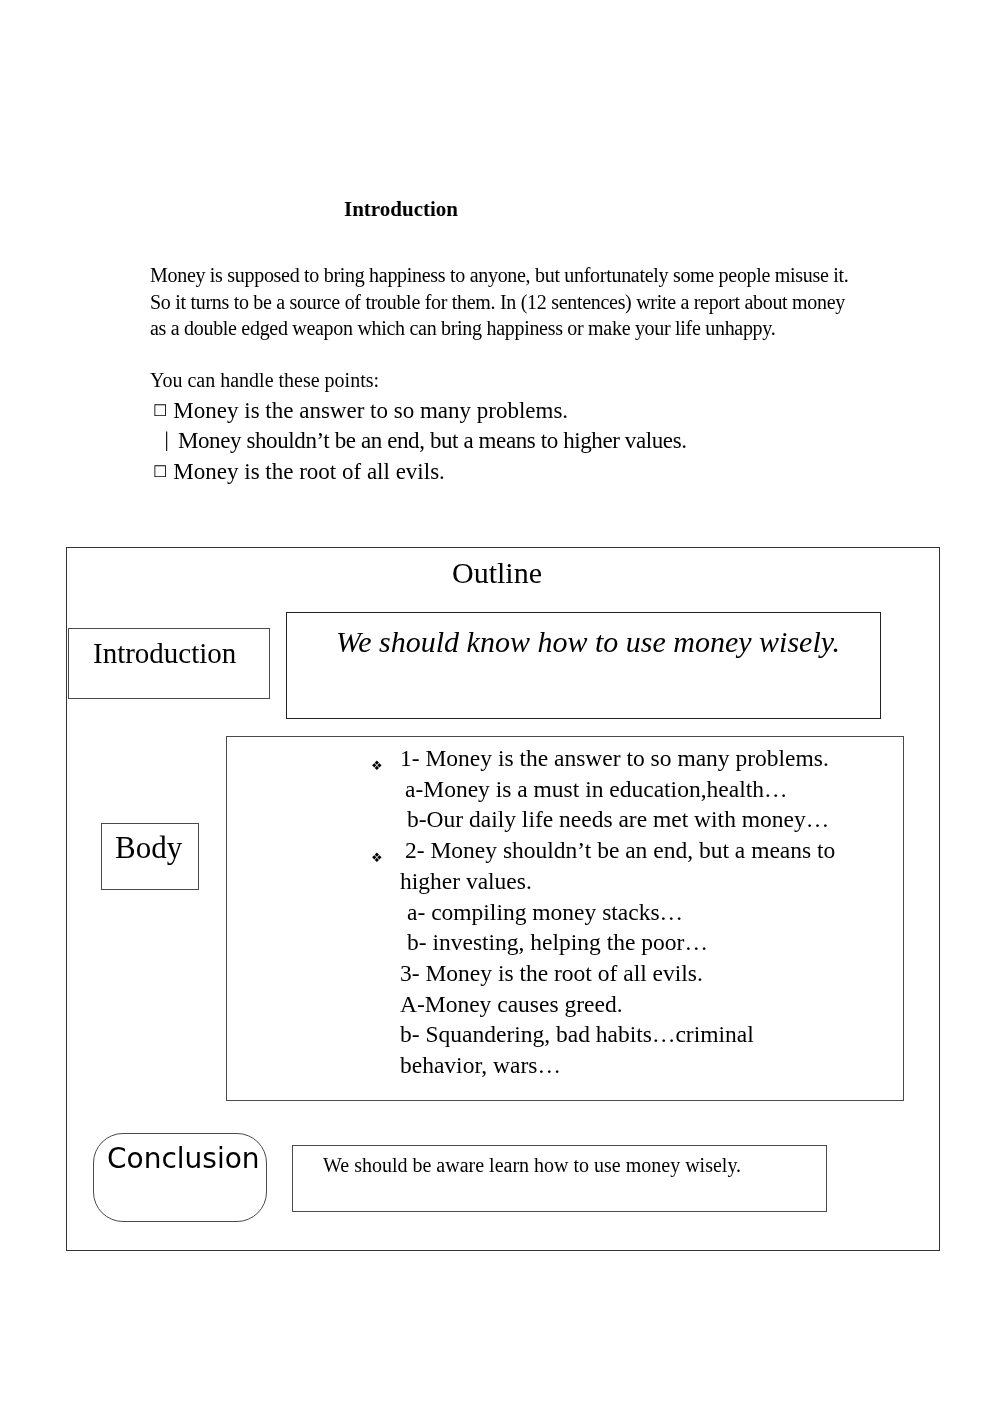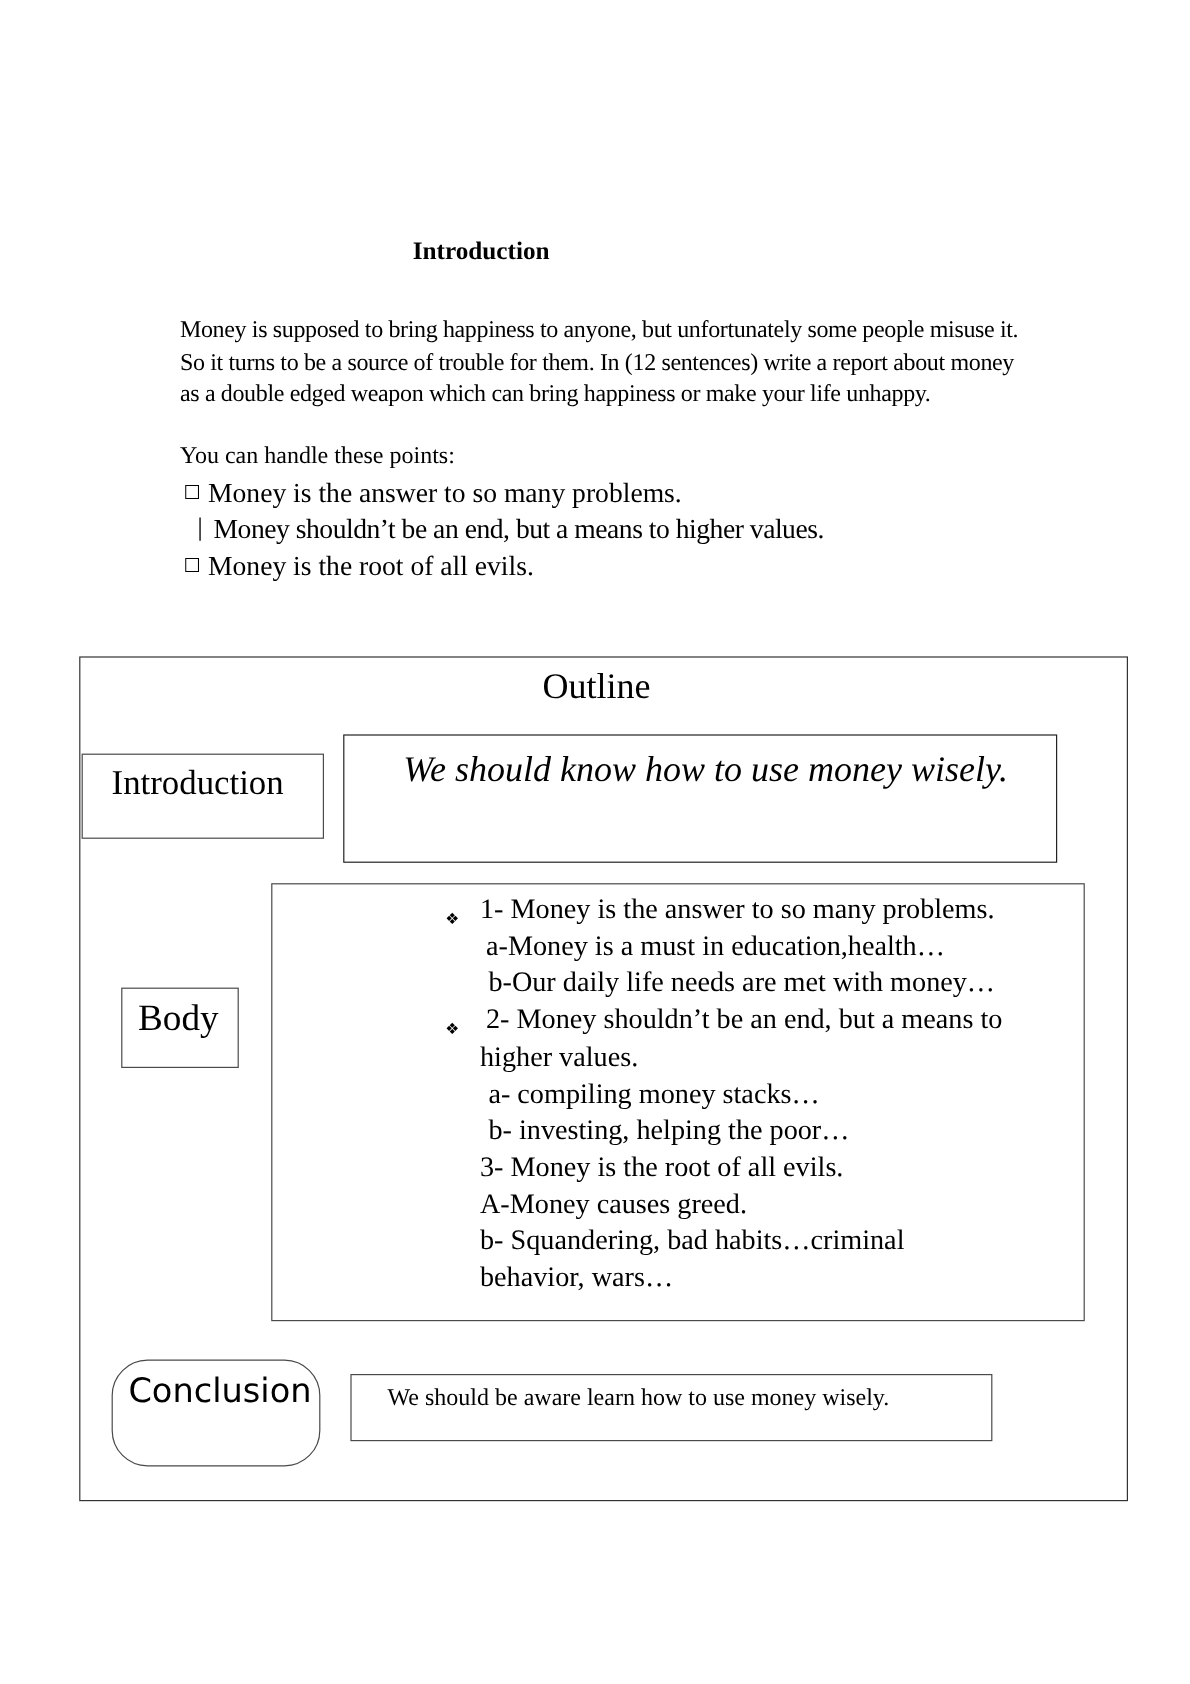--- a/index.html
+++ b/index.html
@@ -30,21 +30,21 @@
     #body-text-box { left: 226px; top: 736px; width: 678px; height: 365px; }
     #body-list { position: absolute; left: 0; top: 6px; width: 100%; font-size: 23.5px; line-height: 30.7px; }
     .bl { position: absolute; white-space: nowrap; }
     .bullet { position: absolute; font-size: 13px; left: 144px; }
     .ind0 { left: 173px; }
     .ind1 { left: 178px; text-align: right; }
     .ind2 { left: 180px; }
 
     #concl-label-box { left: 93px; top: 1133px; width: 174px; height: 89px; border-radius: 30px; }
     #concl-label { position: absolute; left: 13px; top: 8px; font-size: 28px; }
-    #concl-text-box { left: 292px; top: 1145px; width: 535px; height: 56px; }
+    #concl-text-box { left: 292px; top: 1145px; width: 535px; height: 67px; }
     #concl-text { position: absolute; left: 30px; top: 8px; font-size: 20px; white-space: nowrap; }
   </style>
 </head>
 <body>
 
 <div id="title" class="serif">Introduction</div>
 
 <div id="prompt" class="serif">Money is supposed to bring happiness to anyone, but unfortunately some people misuse it. So it turns to be a source of trouble for them. In (12 sentences) write a report about money as a double edged weapon which can bring happiness or make your life unhappy.</div>
 
 <div id="points-heading" class="serif">You can handle these points:</div>

